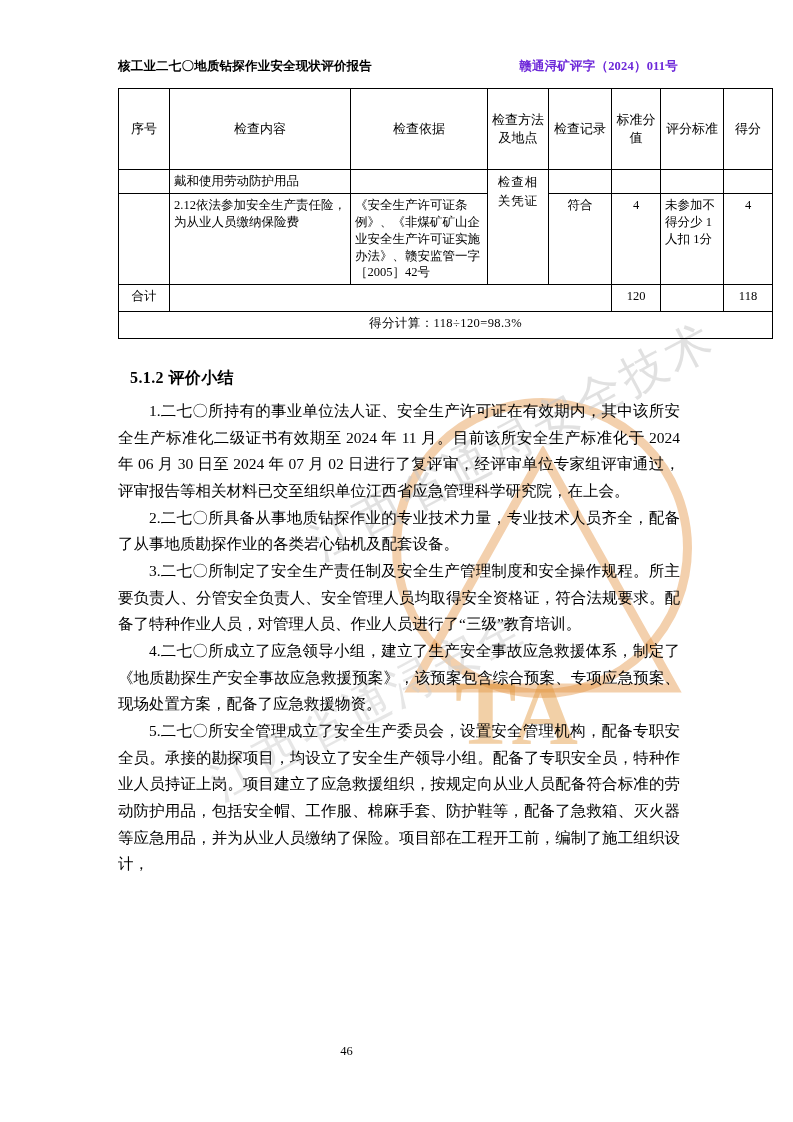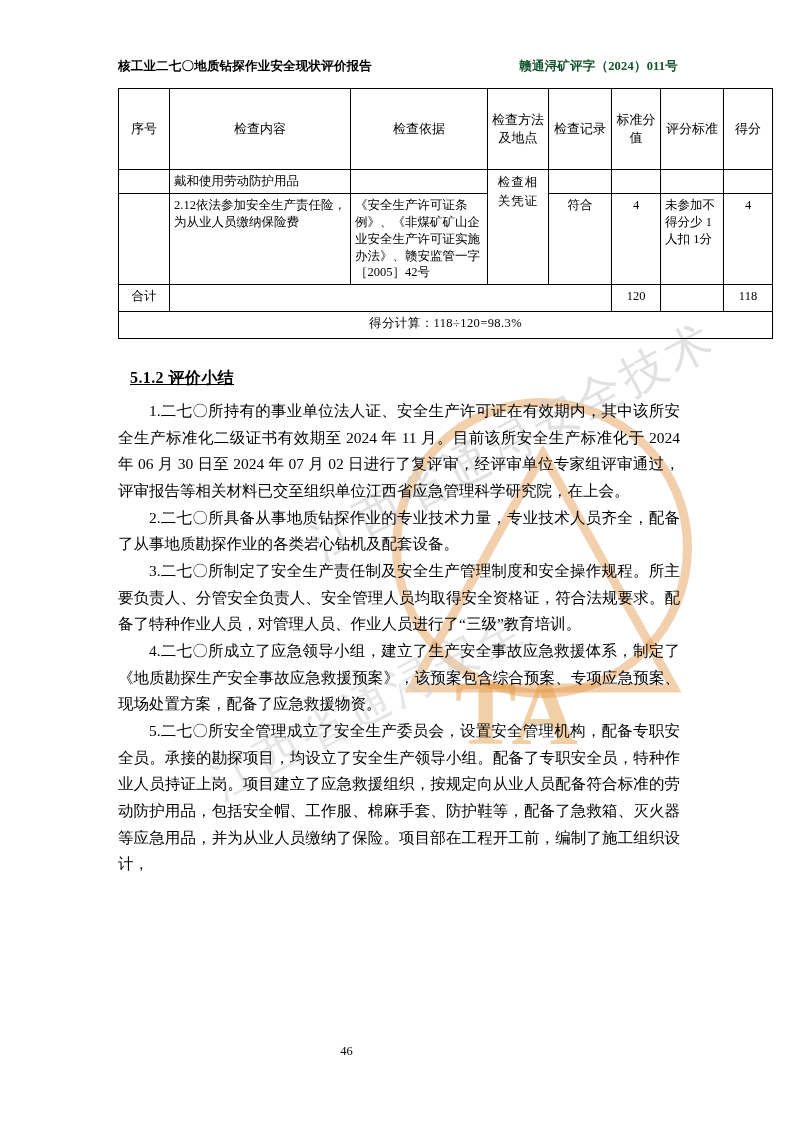--- a/index.html
+++ b/index.html
@@ -33,21 +33,21 @@
     justify-content: space-between;
     align-items: center;
     font-size: 12.5px;
     letter-spacing: 0.2px;
   }
   .header-left {
     color: #000;
     font-weight: 600;
   }
   .header-right {
-    color: #14532d;
+    color: #6d28d9;
     font-weight: 600;
   }
 
   
   .tbl-wrap {
     position: absolute;
     top: 88px;
     left: 118px;
     width: 560px;
   }
@@ -95,21 +95,20 @@
   }
 
   
   .section-title {
     position: absolute;
     left: 130px;
     top: 368px;
     font-size: 16px;
     font-weight: 600;
     letter-spacing: 0.4px;
-    text-decoration: underline;
   }
   .body {
     position: absolute;
     left: 118px;
     top: 398px;
     width: 562px;
     font-size: 15.5px;
     line-height: 1.72;
     text-align: justify;
   }

